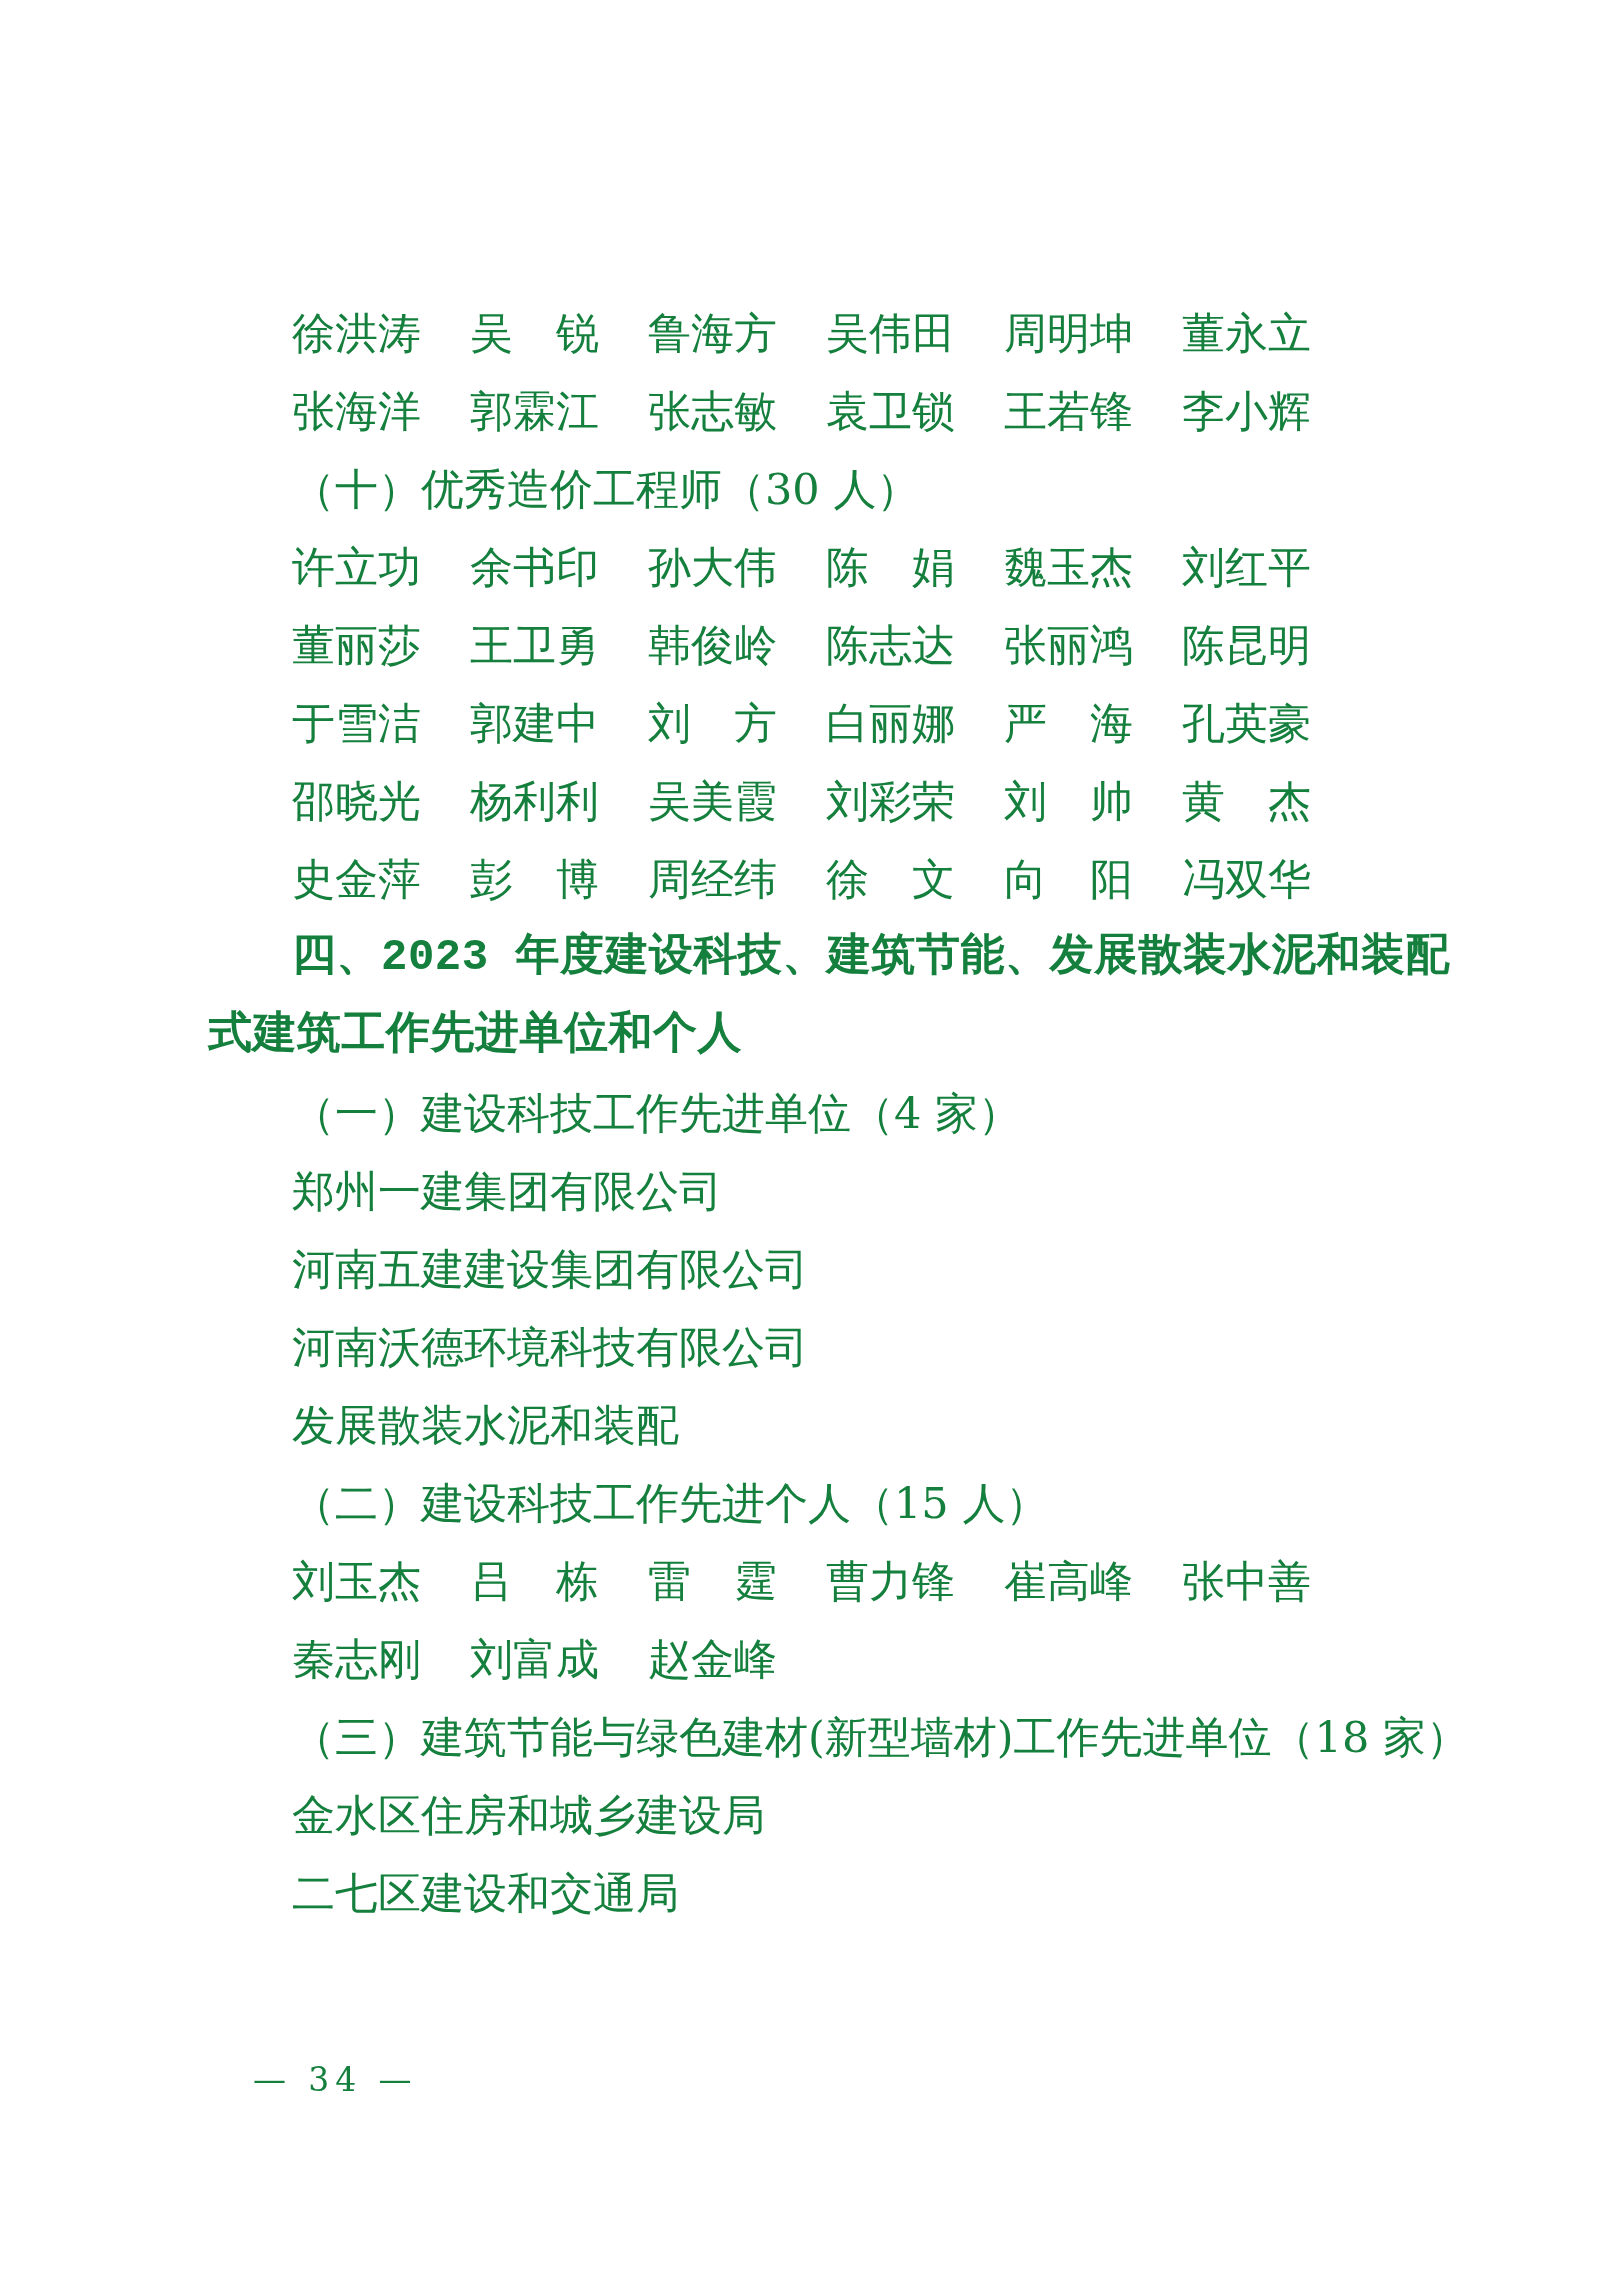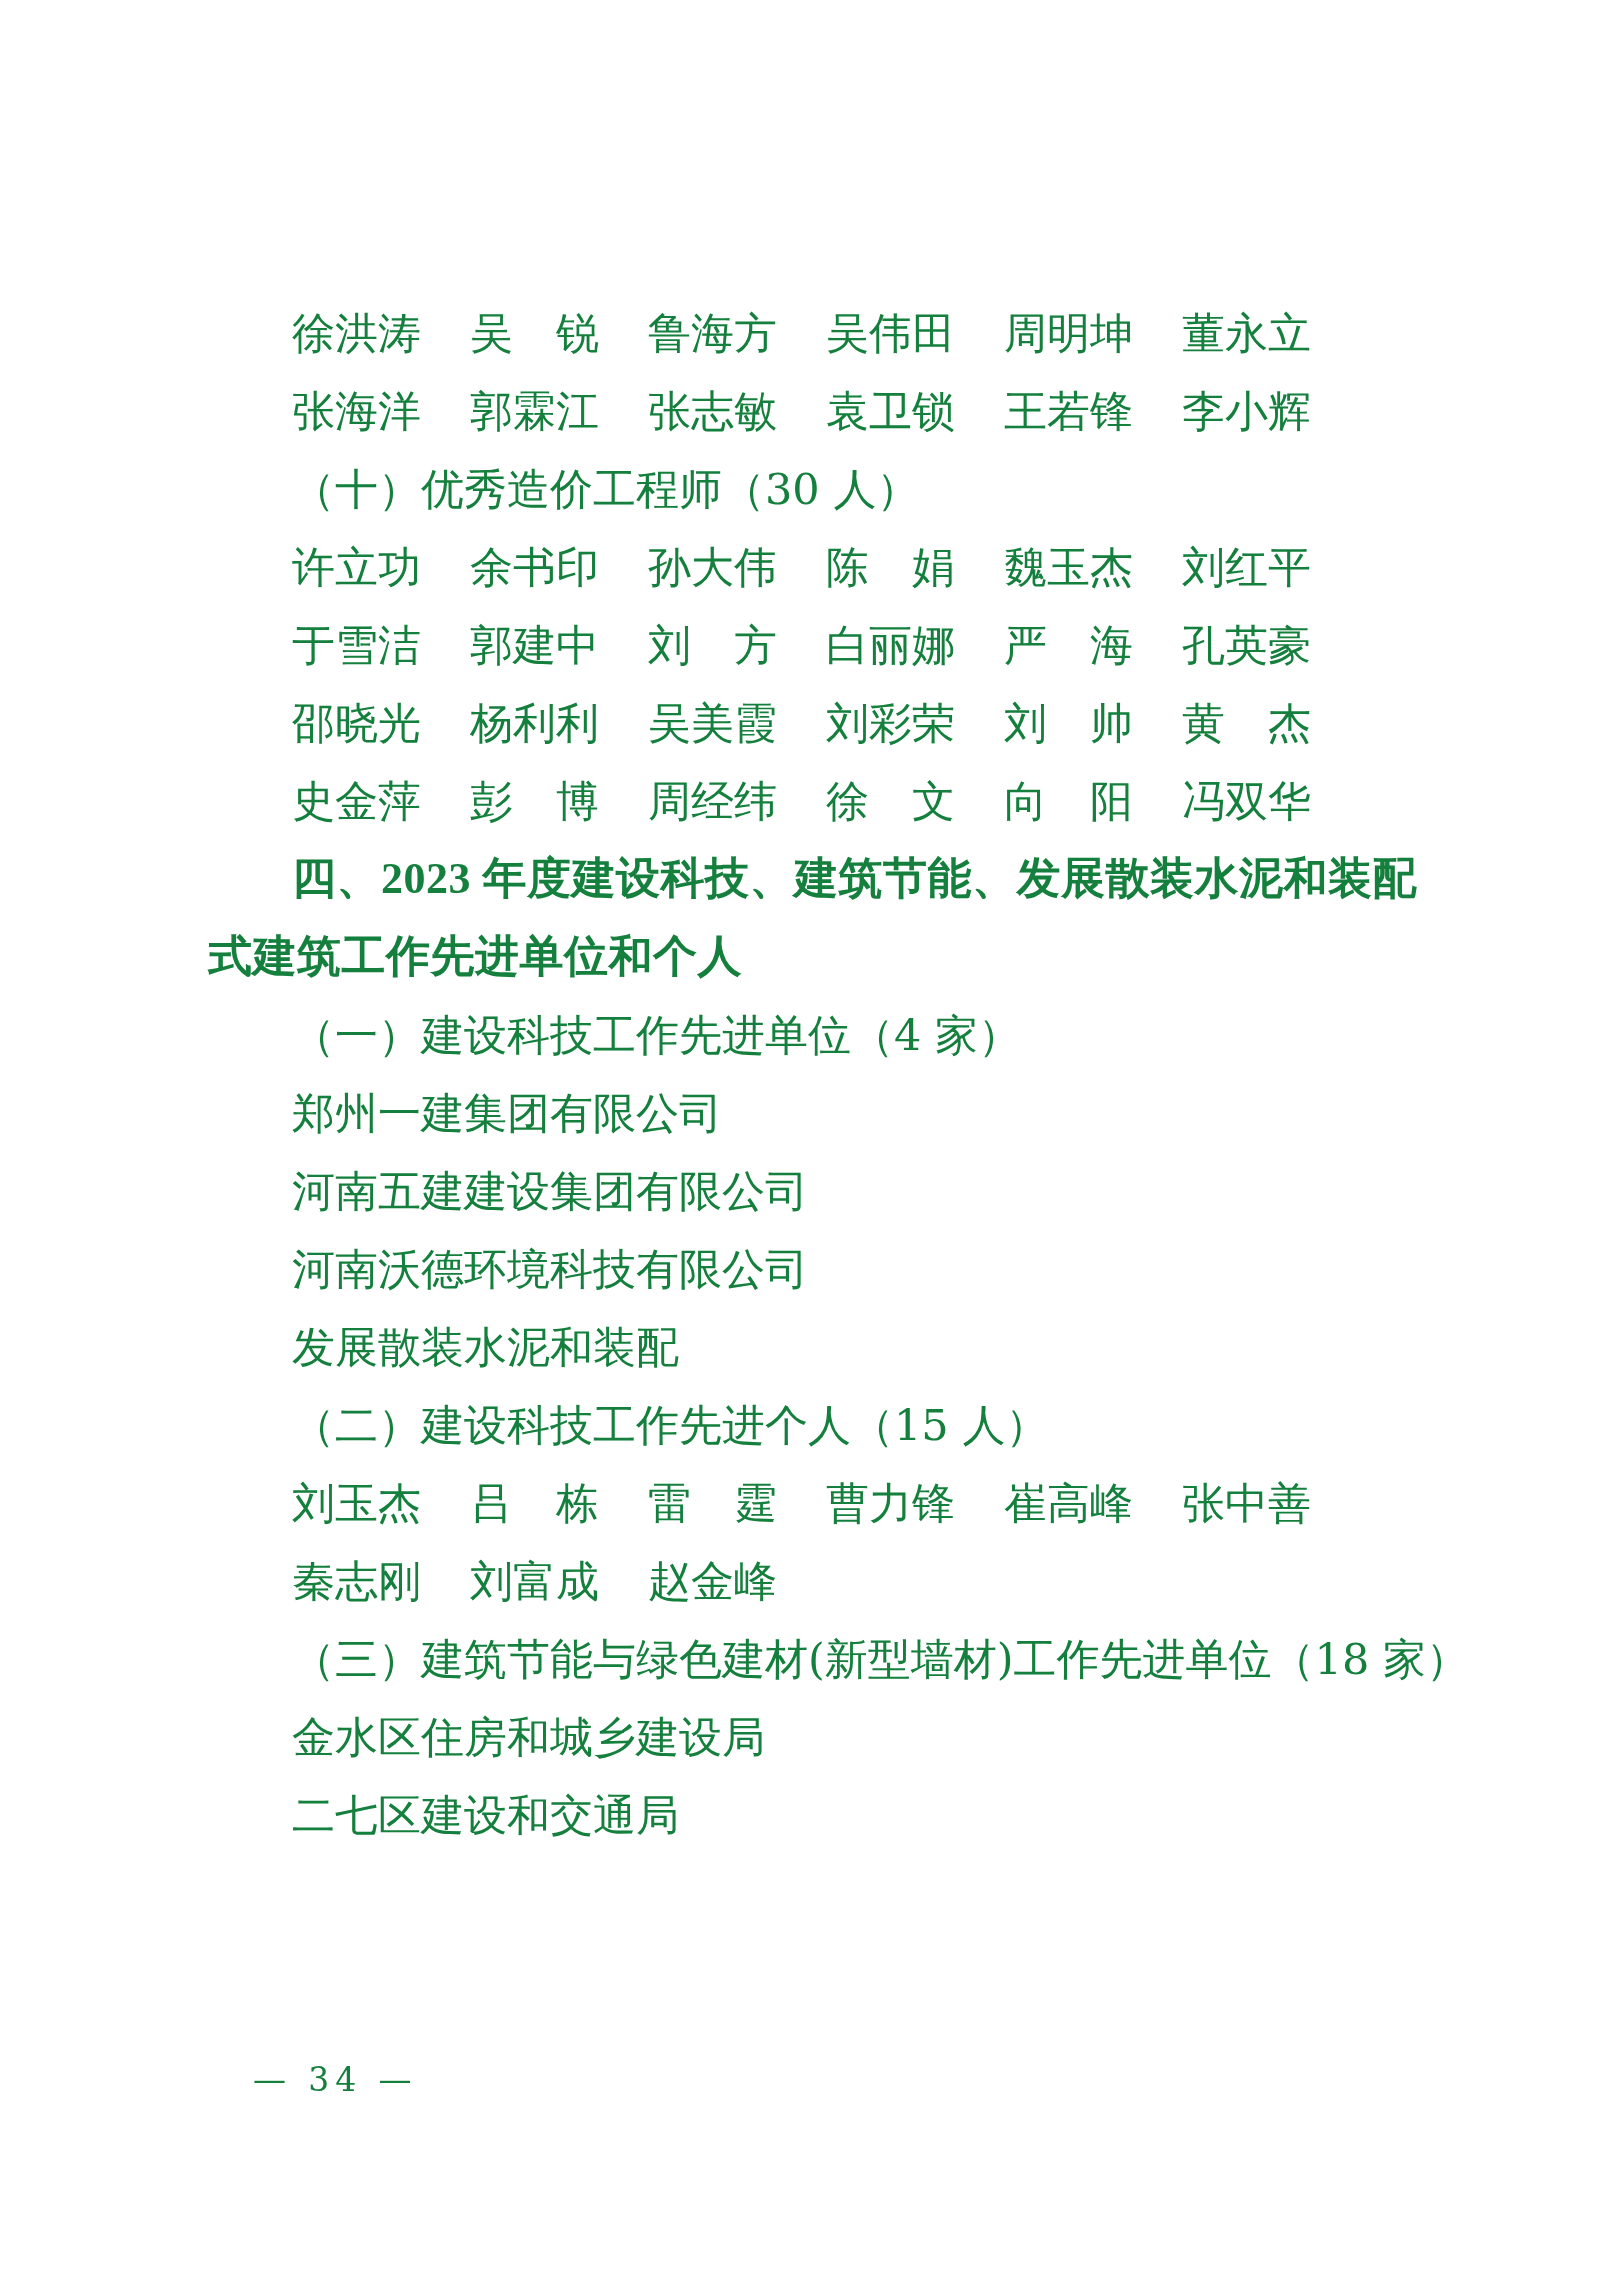--- a/index.html
+++ b/index.html
@@ -29,21 +29,21 @@
   }
   .indent { padding-left: 84px; }
   .names { column-gap: 49px; }
   .names .name {
     flex: none;
     width: 129px;
     white-space: pre;
     display: inline-block;
   }
   .doc-heading {
-    font-family: Liberation Serif, serif;
+    font-family: Liberation Mono, monospace;
     font-weight: bold;
     font-size: 44px;
     letter-spacing: 0.5px;
   }
   .footer-pageno {
     position: absolute;
     left: 253px;
     top: 2060px;
     font-size: 33px;
     font-family: "DejaVu Serif", "Liberation Serif", serif;
@@ -78,20 +78,28 @@
 
     <div class="line names indent">
       <span class="name">许立功</span>
       <span class="name">余书印</span>
       <span class="name">孙大伟</span>
       <span class="name">陈　娟</span>
       <span class="name">魏玉杰</span>
       <span class="name">刘红平</span>
     </div>
 
+    <div class="line names indent">
+      <span class="name">董丽莎</span>
+      <span class="name">王卫勇</span>
+      <span class="name">韩俊岭</span>
+      <span class="name">陈志达</span>
+      <span class="name">张丽鸿</span>
+      <span class="name">陈昆明</span>
+    </div>
 
     <div class="line names indent">
       <span class="name">于雪洁</span>
       <span class="name">郭建中</span>
       <span class="name">刘　方</span>
       <span class="name">白丽娜</span>
       <span class="name">严　海</span>
       <span class="name">孔英豪</span>
     </div>
 

